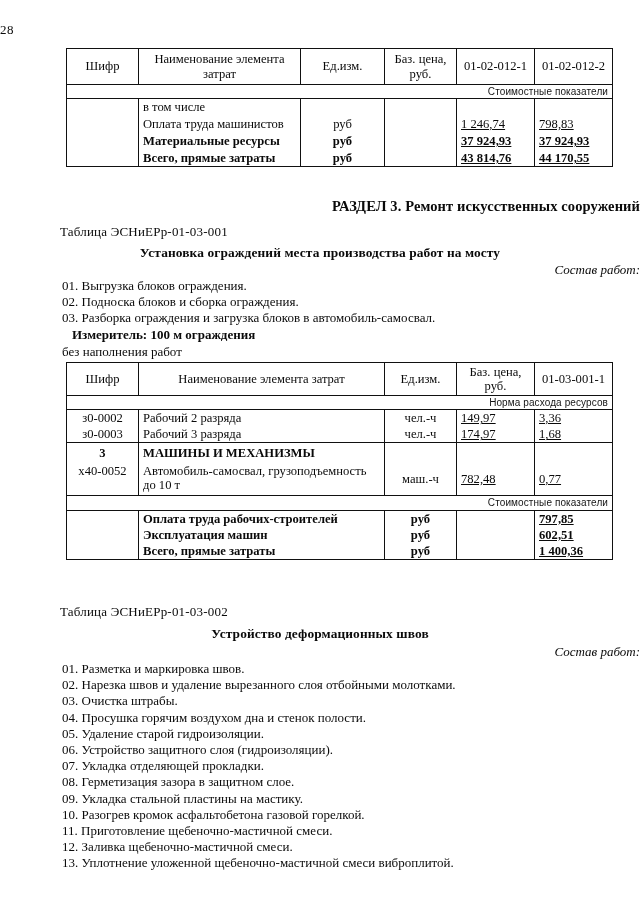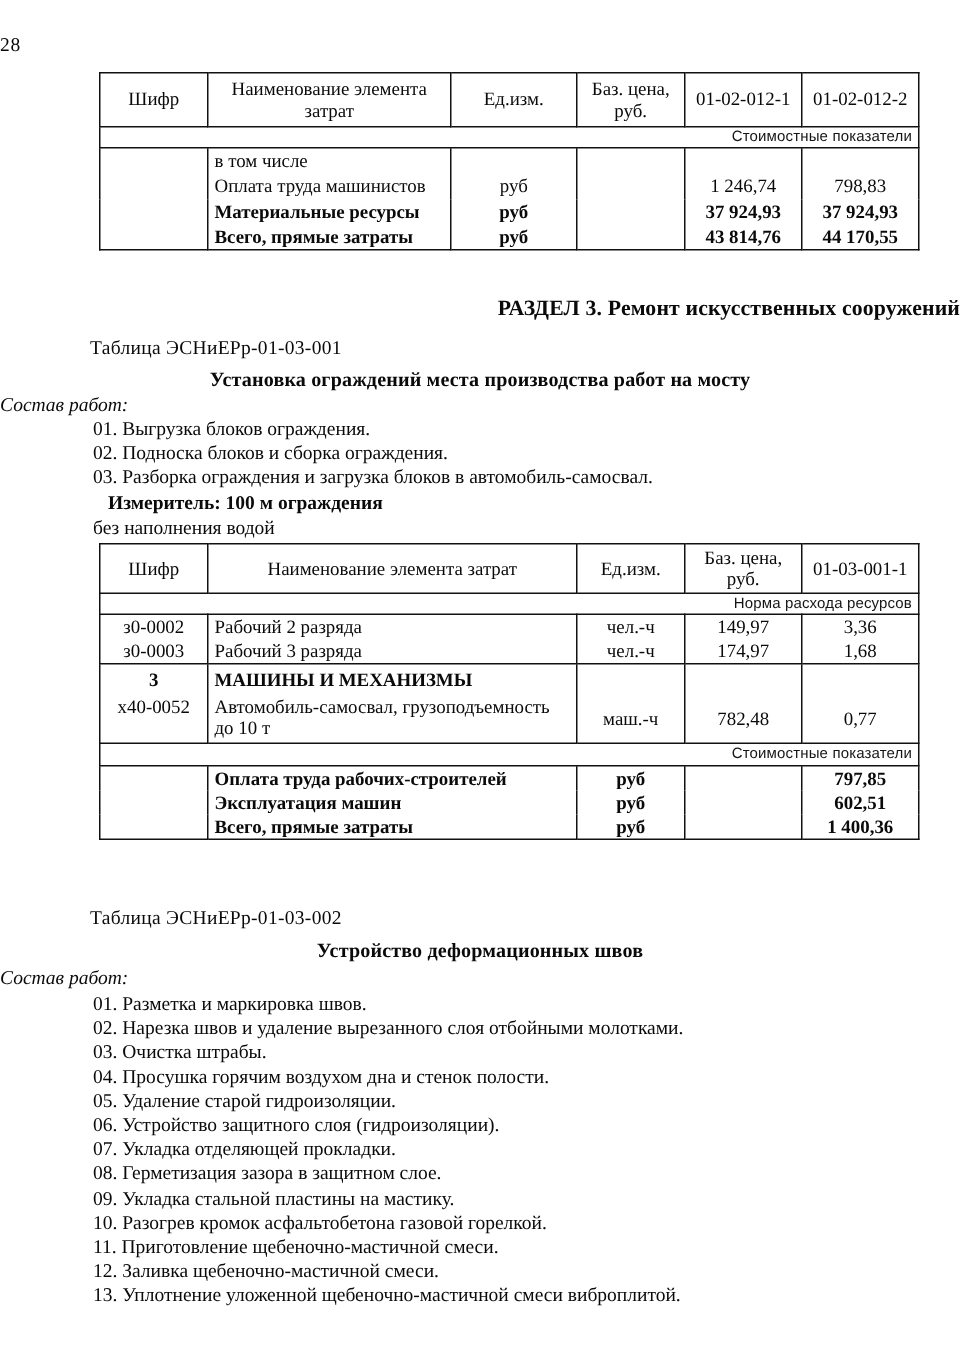--- a/index.html
+++ b/index.html
@@ -58,21 +58,21 @@
     border-right: 1.6px solid #111 !important;
     border-top: 1.6px solid #111 !important;
     border-bottom: 1.6px solid #111 !important;
     text-align: right;
     font-family: "Liberation Sans", "DejaVu Sans", sans-serif;
     font-size: 10px;
     padding: 1px 4px 1px 0;
     letter-spacing: 0.1px;
     color: #151515;
   }
-  .num { text-align: center; padding-right: 5px; white-space: nowrap; }
+  .num { text-align: left; padding-right: 5px; white-space: nowrap; text-decoration: underline; }
   .ctr { text-align: center; }
   .lft { text-align: left; padding-left: 5px; }
   .b   { font-weight: bold; }
 
   .no-b-bottom { border-bottom: none !important; }
   .no-b-top    { border-top: none !important; }
 
   
   .table1-wrap {
     position: absolute;
@@ -107,21 +107,21 @@
     position: absolute;
     width: 640px;
     text-align: center;
     font-size: 13.4px;
     font-weight: bold;
     letter-spacing: 0.1px;
   }
   .sostav {
     position: absolute;
     width: 640px;
-    text-align: left;
+    text-align: right;
     font-size: 13px;
     font-style: italic;
   }
 
   .work-list {
     position: absolute;
     font-size: 13px;
     line-height: 16.2px;
     white-space: nowrap;
   }
@@ -231,21 +231,21 @@
 
   <div class="work-list" style="left:62px; top:278px;">
     <div>01. Выгрузка блоков ограждения.</div>
     <div>02. Подноска блоков и сборка ограждения.</div>
     <div>03. Разборка ограждения и загрузка блоков в автомобиль-самосвал.</div>
   </div>
 
   <div class="measure" style="left:72px; top:327px;">Измеритель: 100 м ограждения</div>
 
   <div class="res-desc" style="left:62px; top:344px;">
-    <div>без наполнения водой</div>
+    <div>без наполнения работ</div>
   </div>
 
   <div class="table2-wrap">
     <table class="doc-table table2">
       <colgroup>
         <col style="width:72px">
           <col style="width:246px">
           <col style="width:72px">
         <col style="width:78px">
           <col style="width:78px">

